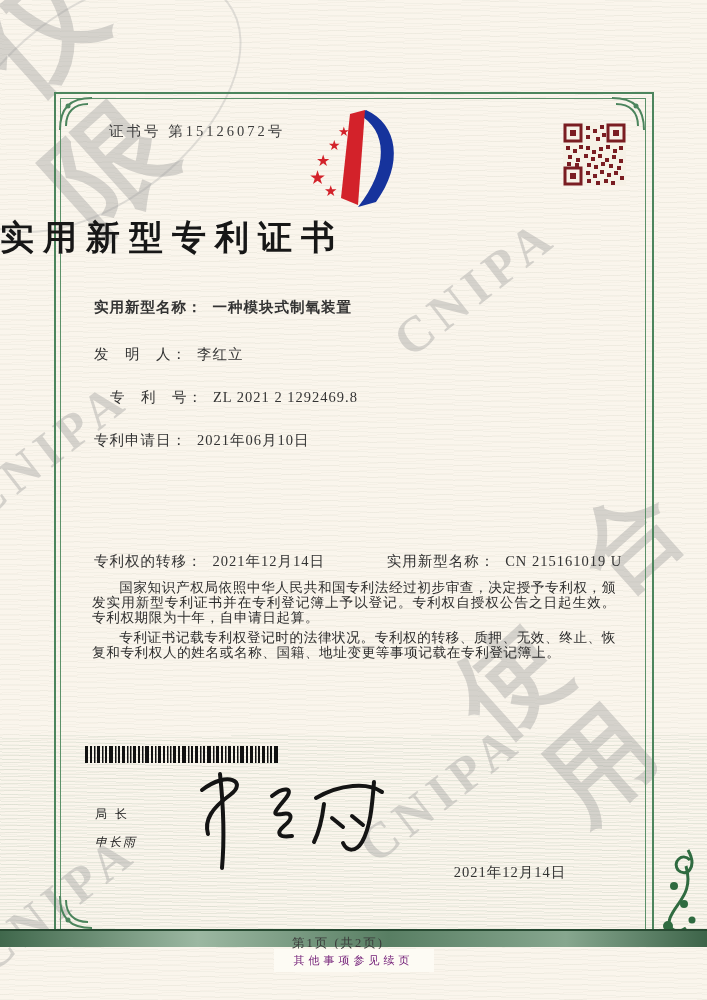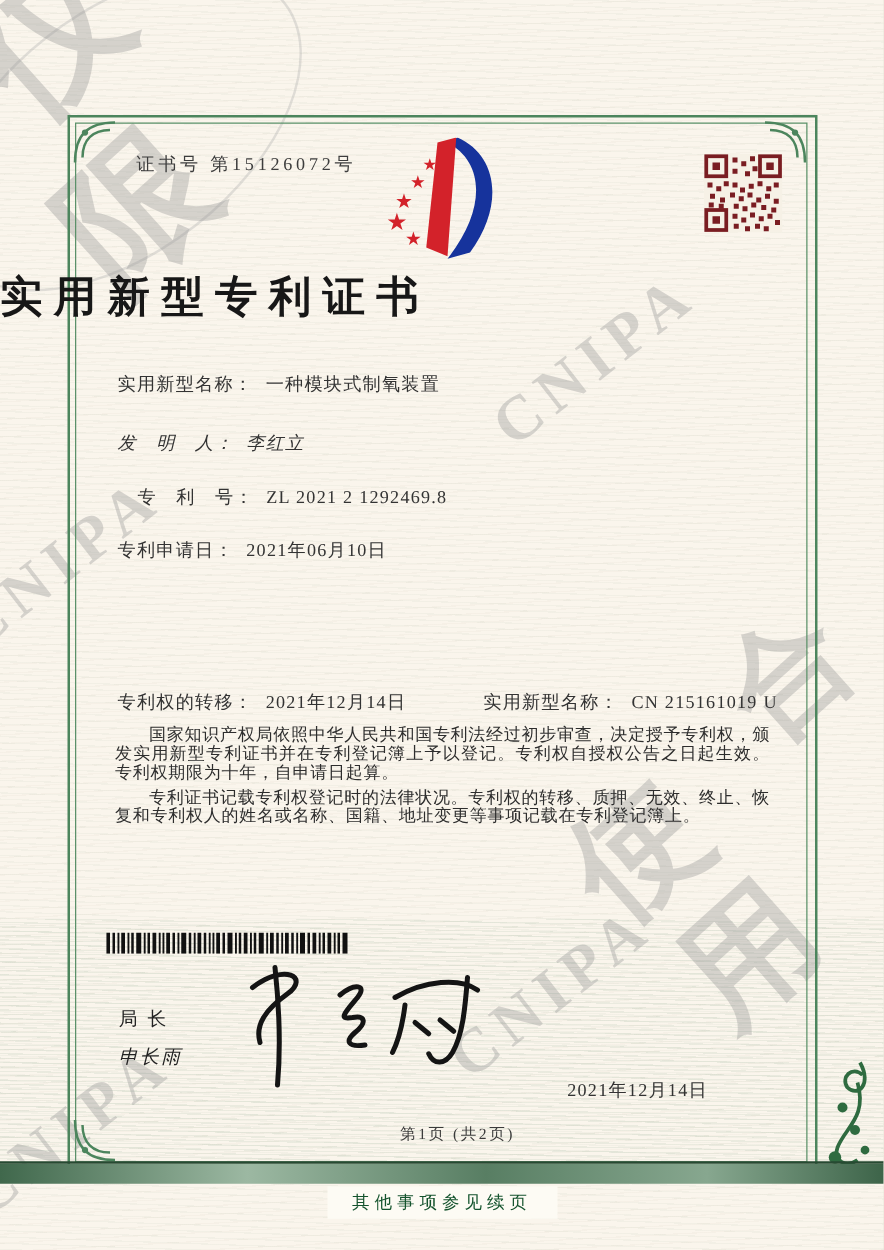--- a/index.html
+++ b/index.html
@@ -39,41 +39,41 @@
   .corner{position:absolute;z-index:3;}
   
   .cert-no{position:absolute;left:109px;top:122px;z-index:5;font-size:14.5px;letter-spacing:3px;color:#3d3d3d;}
   .logo{position:absolute;left:292px;top:110px;z-index:5;}
   .qr{position:absolute;left:563px;top:123px;z-index:5;}
   .title{position:absolute;left:0;top:215px;width:574px;text-align:left;z-index:5;
       font-size:34px;font-weight:bold;letter-spacing:9px;color:#171717;margin:0;}
   .field-row{position:absolute;left:94px;z-index:5;font-size:14.5px;color:#333;white-space:nowrap;}
   .flabel{letter-spacing:1px;}
   .fvalue{margin-left:10px;letter-spacing:1px;}
-  .r0{top:298px;} .r1{top:345px;font-style:italic;} .r2{top:388px;margin-left:16px;} .r3{top:431px;}
+  .r0{top:298px;font-weight:bold;} .r1{top:345px;} .r2{top:388px;margin-left:16px;} .r3{top:431px;}
   .r4{top:468px;} .r5{top:511px;} .r6{top:552px;}
   .grant-no{margin-left:58px;}
   .body-text{position:absolute;left:92px;top:580px;width:524px;z-index:5;
       font-size:13.6px;line-height:15px;letter-spacing:0.6px;color:#2d2d2d;text-align:justify;}
   .body-text p{margin:0 0 5px 0;text-indent:2em;}
   .barcode{position:absolute;left:85px;top:746px;z-index:5;}
-  .signer{position:absolute;left:95px;top:806px;z-index:5;font-size:15px;color:#222;}
+  .signer{position:absolute;left:95px;top:806px;z-index:5;font-size:12px;color:#222;}
   .signer .t{letter-spacing:8px;}
   .signer .n{margin-top:11px;letter-spacing:2px;font-style:italic;}
   .signature{position:absolute;left:168px;top:762px;z-index:6;}
   .issue-date{position:absolute;left:420px;top:863px;width:180px;text-align:center;z-index:5;
       font-size:14.5px;letter-spacing:1px;color:#333;}
-  .page-info{position:absolute;left:0;top:899px;width:676px;text-align:center;z-index:5;
-      font-size:12.5px;letter-spacing:2px;color:#3a3a3a;margin-left:28px;}
+  .page-info{position:absolute;left:0;top:935px;width:676px;text-align:center;z-index:5;
+      font-size:12.5px;letter-spacing:2px;color:#3a3a3a;}
   .green-band{position:absolute;left:0;top:929px;width:707px;height:16px;z-index:4;
       background:linear-gradient(90deg,#40684c 0%,#9cb8a2 28%,#587e63 55%,#87a78f 80%,#3d6449 100%);
       border-top:2px solid #274a32;}
   .note{position:absolute;left:0;top:949px;width:707px;text-align:center;z-index:5;}
-  .note span{display:inline-block;background:#fdfbf4;padding:4px 20px;font-size:14px;
-      letter-spacing:4px;color:#14532d;}
+  .note span{display:inline-block;background:#fdfbf4;padding:4px 20px;font-size:11px;
+      letter-spacing:4px;color:#701a75;}
 </style>
 </head>
 <body>
 
 <div id="page">
 
   <div class="wave-bottom"></div>
   <div class="wm-arc"></div>
 
   <span class="wm wm0">仅</span>

